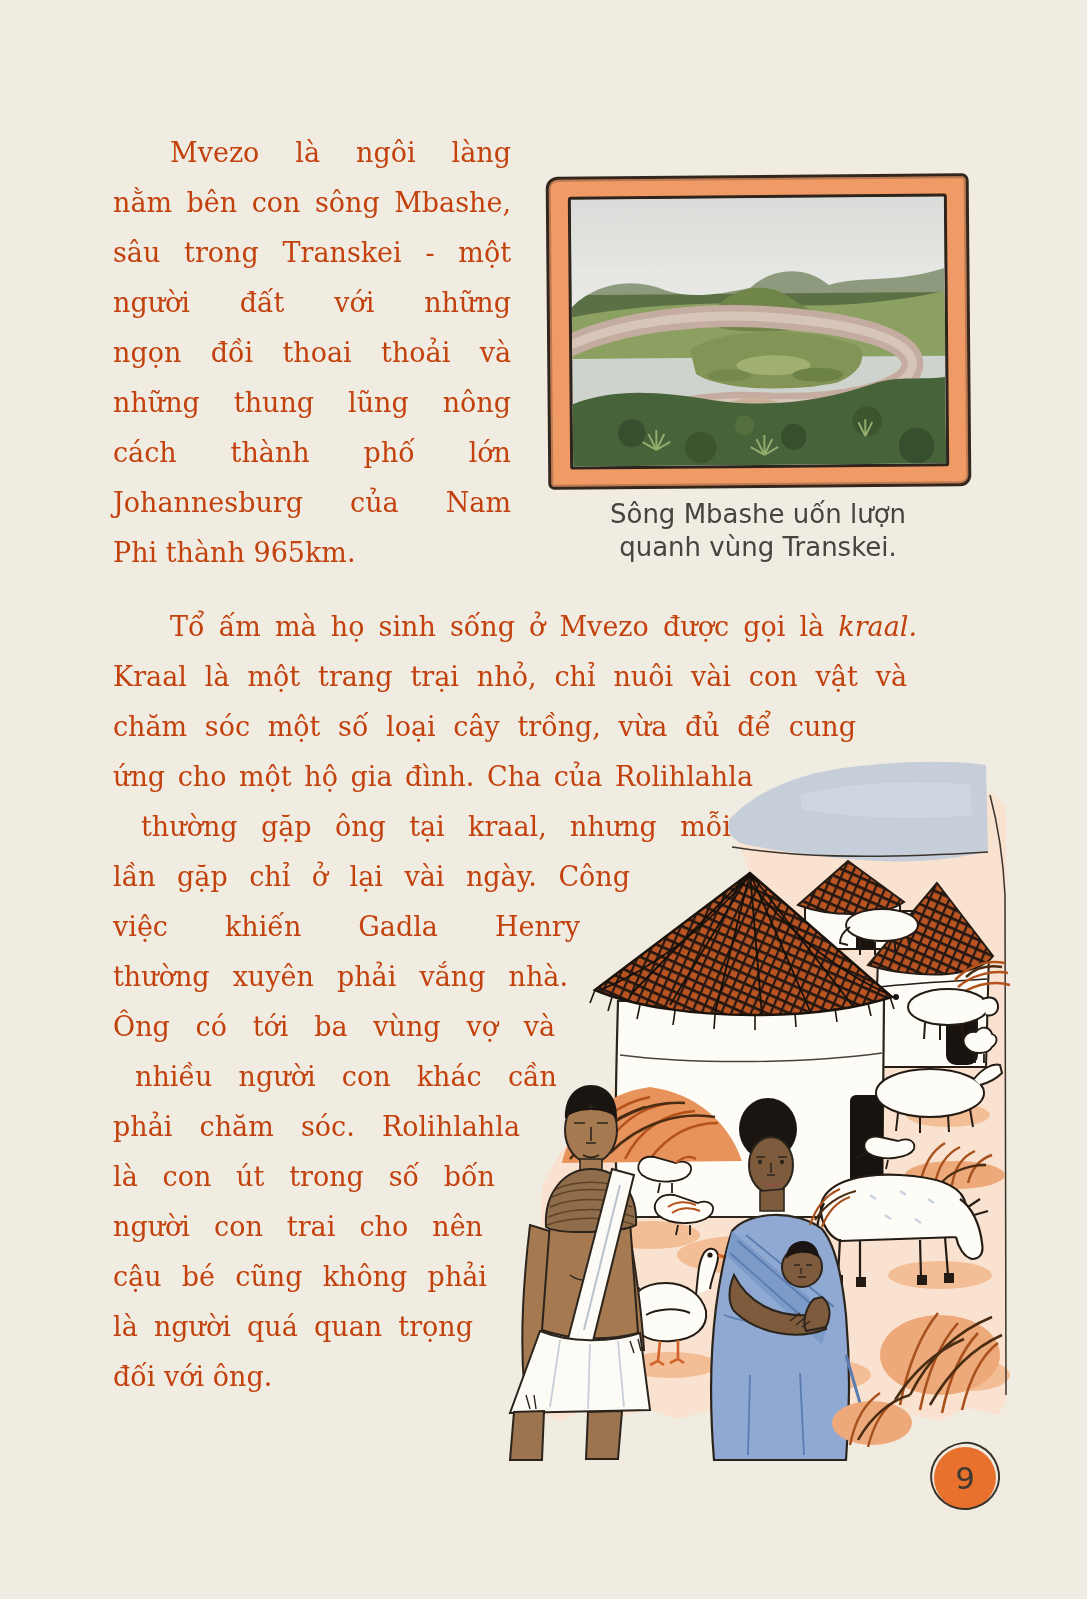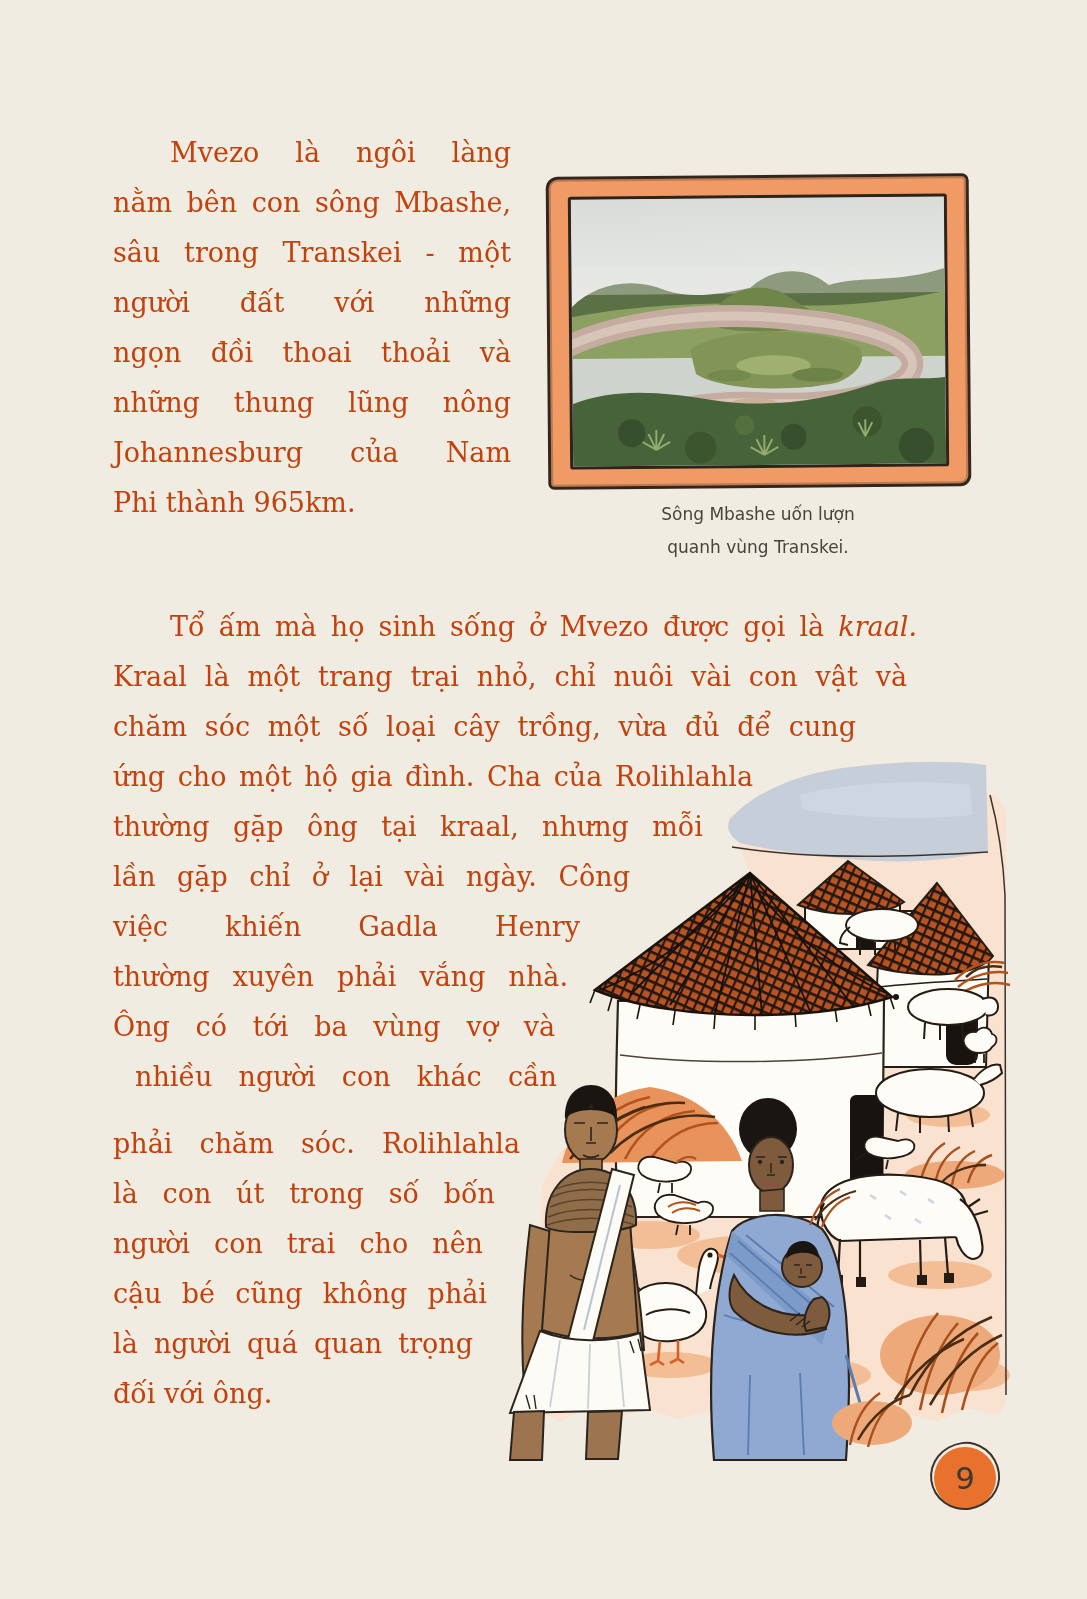--- a/index.html
+++ b/index.html
@@ -32,21 +32,21 @@
   .photo{
     position:absolute;left:19px;top:17px;right:19px;bottom:17px;
     border:3px solid #2e241c;border-radius:3px;overflow:hidden;background:#cfd3ce;
   }
   .photo svg{display:block;width:100%;height:100%;}
   
   .caption{
     position:absolute;left:558px;top:498px;width:400px;
     text-align:center;
     font-family:"DejaVu Sans","Liberation Sans",sans-serif;
-    font-size:17px;line-height:33px;color:#45443f;
+    font-size:26px;line-height:33px;color:#45443f;
   }
   
   .village{position:absolute;left:500px;top:755px;width:587px;height:710px;}
   .village svg{display:block;width:100%;height:100%;}
   
   .pagenum{
     position:absolute;left:934px;top:1447px;width:62px;height:62px;
     background:#e8712e;border-radius:50%;
     display:flex;align-items:center;justify-content:center;
     font-family:"DejaVu Sans","Liberation Sans",sans-serif;
@@ -61,20 +61,21 @@
 </head>
 <body>
 
 <div class="textcol" style="left:113px;top:128px;width:398px;">
   <div class="tline indent" style="width:341px;">Mvezo là ngôi làng</div>
   <div class="tline">nằm bên con sông Mbashe,</div>
   <div class="tline">sâu trong Transkei - một</div>
   <div class="tline">người đất với những</div>
   <div class="tline">ngọn đồi thoai thoải và</div>
   <div class="tline">những thung lũng nông</div>
+  <div class="tline">cách thành phố lớn</div>
   <div class="tline">Johannesburg của Nam</div>
   <div class="tline lastline">Phi thành 965km.</div>
 </div>
 
 <div class="frame">
   <div class="photo">
     <svg viewBox="0 0 380 268" preserveAspectRatio="none">
       <defs>
         <linearGradient id="sky" x1="0" y1="0" x2="0" y2="1">
           <stop offset="0" stop-color="#d9dcd8"></stop>
@@ -113,27 +114,27 @@
 <div class="caption">
   <div>Sông Mbashe uốn lượn</div>
   <div>quanh vùng Transkei.</div>
 </div>
 
 <div class="textcol" style="left:113px;top:602px;">
   <div class="tline indent" style="width:747px;"><span>Tổ ấm mà họ sinh sống ở Mvezo được gọi là </span><span class="it">kraal.</span></div>
   <div class="tline" style="width:794px;">Kraal là một trang trại nhỏ, chỉ nuôi vài con vật và</div>
   <div class="tline" style="width:743px;">chăm sóc một số loại cây trồng, vừa đủ để cung</div>
   <div class="tline" style="width:640px;">ứng cho một hộ gia đình. Cha của Rolihlahla</div>
-  <div class="tline" style="width:590px;">thường gặp ông tại kraal, nhưng mỗi</div>
+  <div class="tline" style="width:590px;margin-left:28px;">thường gặp ông tại kraal, nhưng mỗi</div>
   <div class="tline" style="width:517px;">lần gặp chỉ ở lại vài ngày. Công</div>
   <div class="tline" style="width:467px;">việc khiến Gadla Henry</div>
   <div class="tline" style="width:455px;">thường xuyên phải vắng nhà.</div>
   <div class="tline" style="width:442px;">Ông có tới ba vùng vợ và</div>
   <div class="tline" style="width:422px;margin-left:22px;">nhiều người con khác cần</div>
-  <div class="tline" style="width:407px;margin-top:17px;">phải chăm sóc. Rolihlahla</div>
+  <div class="tline" style="width:407px;">phải chăm sóc. Rolihlahla</div>
   <div class="tline" style="width:382px;">là con út trong số bốn</div>
   <div class="tline" style="width:370px;">người con trai cho nên</div>
   <div class="tline" style="width:374px;">cậu bé cũng không phải</div>
   <div class="tline" style="width:360px;">là người quá quan trọng</div>
   <div class="tline lastline" style="width:360px;">đối với ông.</div>
 </div>
 
 <div class="village">
 <svg viewBox="0 0 587 710">
   <defs>

